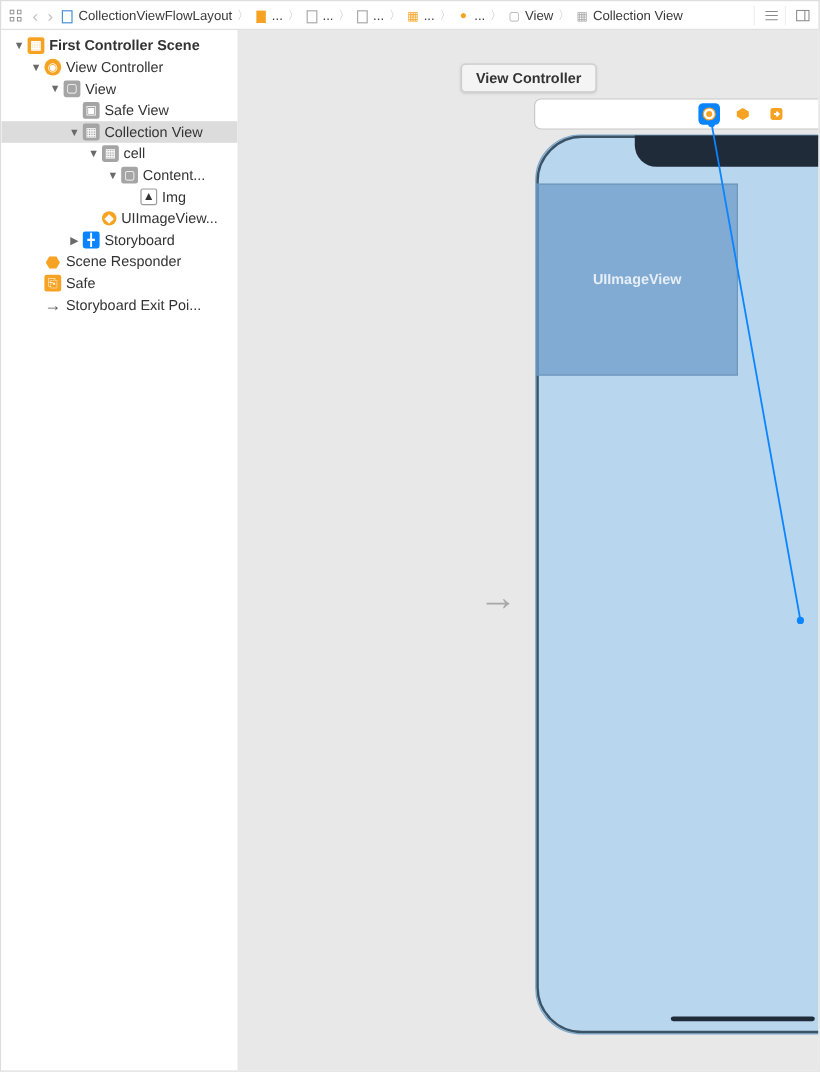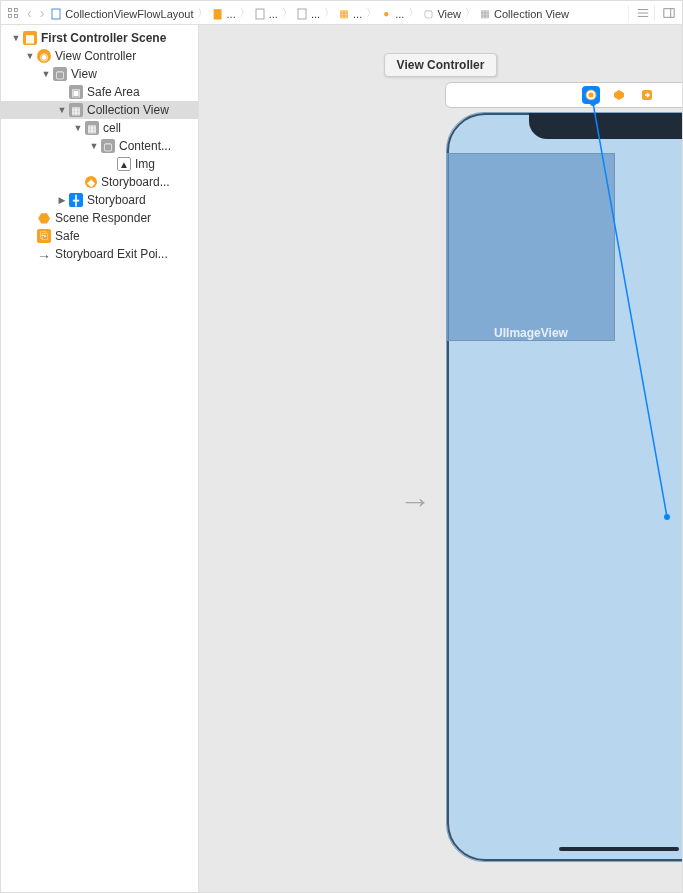--- a/index.html
+++ b/index.html
@@ -193,25 +193,25 @@
     width: 120px;
     height: 4px;
     background: #1f2b38;
     border-radius: 3px;
   }
   .cell-rect {
     position: absolute;
     top: 40px;
     left: 0;
     width: 168px;
-    height: 188px;
+    height: 160px;
     background: rgba(106,153,200,0.7);
     border: 1px solid #6f97bb;
     display: flex;
-    align-items: flex-end;
+    align-items: center;
     justify-content: center;
     color: #e6eef7;
     font-size: 12px;
     font-weight: 600;
   }
   .drag-line {
     position: absolute;
     pointer-events: none;
   }
   .entry-arrow {
@@ -321,21 +321,21 @@
       <span class="label">View Controller</span>
     </div>
     <div class="row l2">
       <span class="disclosure open"></span>
       <span class="ricon view">▢</span>
       <span class="label">View</span>
     </div>
     <div class="row l3">
       <span class="disclosure none"></span>
       <span class="ricon safe">▣</span>
-      <span class="label">Safe Area</span>
+      <span class="label">Safe View</span>
     </div>
     <div class="row l3 selected">
       <span class="disclosure open"></span>
       <span class="ricon gridv">▦</span>
       <span class="label">Collection View</span>
     </div>
     <div class="row l4">
       <span class="disclosure open"></span>
       <span class="ricon gridv">▦</span>
       <span class="label">cell</span>
@@ -346,21 +346,21 @@
       <span class="label">Content...</span>
     </div>
     <div class="row l6">
       <span class="disclosure none"></span>
       <span class="ricon img">▲</span>
       <span class="label">Img</span>
     </div>
     <div class="row l4">
       <span class="disclosure none"></span>
       <span class="ricon flow">◆</span>
-      <span class="label">Storyboard...</span>
+      <span class="label">UIImageView...</span>
     </div>
     <div class="row l3">
       <span class="disclosure closed"></span>
       <span class="ricon constraints">╋</span>
       <span class="label">Storyboard</span>
     </div>
     <div class="row l1">
       <span class="disclosure none"></span>
       <span class="ricon cube">⬣</span>
       <span class="label">Scene Responder</span>

